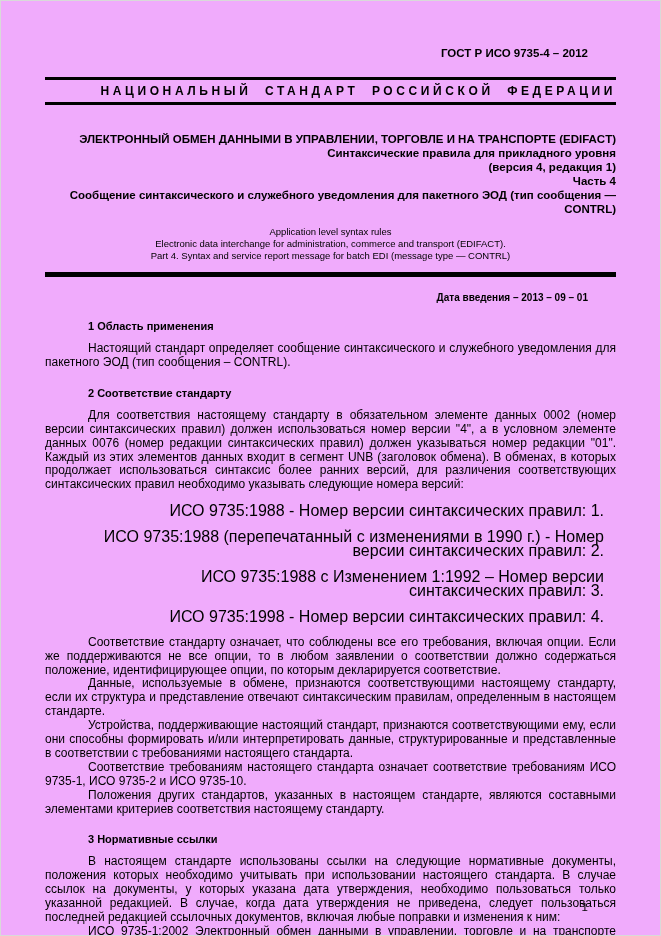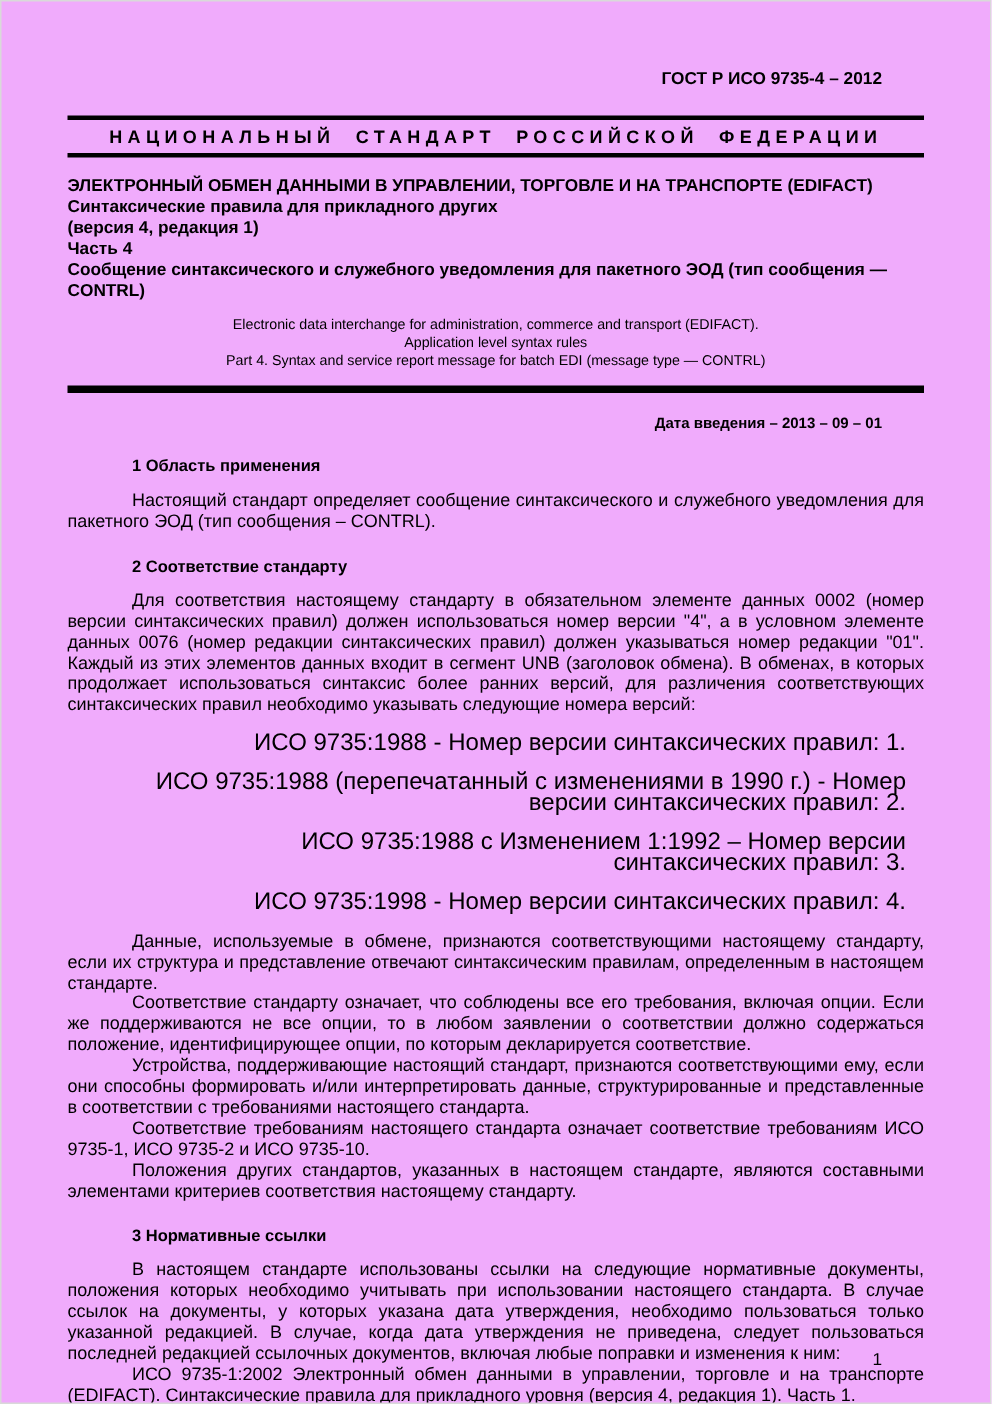--- a/index.html
+++ b/index.html
@@ -23,30 +23,30 @@
     text-align: right;
     font-weight: bold;
     font-size: 11.5px;
     margin-right: 28px;
     margin-bottom: 18px;
   }
   .banner {
     border-top: 3px solid #000;
     border-bottom: 3px solid #000;
     padding: 4px 0 4px 0;
-    text-align: center;
+    text-align: right;
     font-weight: bold;
     font-size: 12px;
     letter-spacing: 0.30em;
     word-spacing: 0.55em;
     white-space: nowrap;
   }
   .title-ru {
-    margin-top: 12px;
-    text-align: left;
+    margin-top: 27px;
+    text-align: right;
     font-weight: bold;
     font-size: 11.5px;
     line-height: 14px;
   }
   .title-en {
     margin-top: 10px;
     text-align: center;
     font-size: 9.5px;
     line-height: 12px;
   }
@@ -96,50 +96,50 @@
 <body>
 
 <div class="page">
 
   <div class="doc-code">ГОСТ Р ИСО 9735-4 – 2012</div>
 
   <div class="banner">НАЦИОНАЛЬНЫЙ СТАНДАРТ РОССИЙСКОЙ ФЕДЕРАЦИИ</div>
 
   <div class="title-ru">
     <div>ЭЛЕКТРОННЫЙ ОБМЕН ДАННЫМИ В УПРАВЛЕНИИ, ТОРГОВЛЕ И НА ТРАНСПОРТЕ (EDIFACT)</div>
-    <div>Синтаксические правила для прикладного других</div>
+    <div>Синтаксические правила для прикладного уровня</div>
     <div>(версия 4, редакция 1)</div>
     <div>Часть 4</div>
     <div>Сообщение синтаксического и служебного уведомления для пакетного ЭОД (тип сообщения — CONTRL)</div>
   </div>
 
   <div class="title-en">
+    <div>Application level syntax rules</div>
     <div>Electronic data interchange for administration, commerce and transport (EDIFACT).</div>
-    <div>Application level syntax rules</div>
     <div>Part 4. Syntax and service report message for batch EDI (message type — CONTRL)</div>
   </div>
 
   <div class="thick-bar"></div>
 
   <div class="date-line">Дата  введения  –  2013 – 09 – 01</div>
 
   <div class="section">
     <h2 class="sec-heading">1  Область применения</h2>
     <p class="body-p">Настоящий стандарт определяет сообщение синтаксического и служебного уведомления для пакетного ЭОД (тип сообщения – CONTRL).</p>
   </div>
 
   <div class="section">
     <h2 class="sec-heading">2  Соответствие стандарту</h2>
     <p class="body-p">Для соответствия настоящему стандарту в обязательном элементе данных 0002 (номер версии синтаксических правил) должен использоваться номер версии "4", а в условном элементе данных 0076 (номер редакции синтаксических правил) должен указываться номер редакции "01". Каждый из этих элементов данных входит в сегмент UNB (заголовок обмена). В обменах, в которых продолжает использоваться синтаксис более ранних версий, для различения соответствующих синтаксических правил необходимо указывать следующие номера версий:</p>
     <p class="list-p">ИСО 9735:1988 - Номер версии синтаксических правил: 1.</p>
     <p class="list-p">ИСО 9735:1988 (перепечатанный с изменениями в 1990 г.) - Номер версии синтаксических правил: 2.</p>
     <p class="list-p">ИСО 9735:1988 с Изменением 1:1992 – Номер версии синтаксических правил: 3.</p>
     <p class="list-p">ИСО 9735:1998 - Номер версии синтаксических правил: 4.</p>
+    <p class="body-p">Соответствие стандарту означает, что соблюдены все его требования, включая опции. Если же поддерживаются не все опции, то в любом заявлении о соответствии должно содержаться положение, идентифицирующее опции, по которым декларируется соответствие.</p>
     <p class="body-p">Данные, используемые в обмене, признаются соответствующими настоящему стандарту, если их структура и представление отвечают синтаксическим правилам, определенным в настоящем стандарте.</p>
-    <p class="body-p">Соответствие стандарту означает, что соблюдены все его требования, включая опции. Если же поддерживаются не все опции, то в любом заявлении о соответствии должно содержаться положение, идентифицирующее опции, по которым декларируется соответствие.</p>
     <p class="body-p">Устройства, поддерживающие настоящий стандарт, признаются соответствующими ему, если они способны формировать и/или интерпретировать данные, структурированные и представленные в соответствии с требованиями настоящего стандарта.</p>
     <p class="body-p">Соответствие требованиям настоящего стандарта означает соответствие требованиям ИСО 9735-1, ИСО 9735-2 и ИСО 9735-10.</p>
     <p class="body-p">Положения других стандартов, указанных в настоящем стандарте, являются составными элементами критериев соответствия настоящему стандарту.</p>
   </div>
 
   <div class="section">
     <h2 class="sec-heading">3  Нормативные ссылки</h2>
     <p class="body-p">В настоящем стандарте использованы ссылки на следующие нормативные документы, положения которых необходимо учитывать при использовании настоящего стандарта. В случае ссылок на документы, у которых указана дата утверждения, необходимо пользоваться только указанной редакцией. В случае, когда дата утверждения не приведена, следует пользоваться последней редакцией ссылочных документов, включая любые поправки и изменения к ним:</p>
     <p class="body-p">ИСО 9735-1:2002 Электронный обмен данными в управлении, торговле и на транспорте (EDIFACT). Синтаксические правила для прикладного уровня (версия 4, редакция 1). Часть 1.</p>
   </div>

